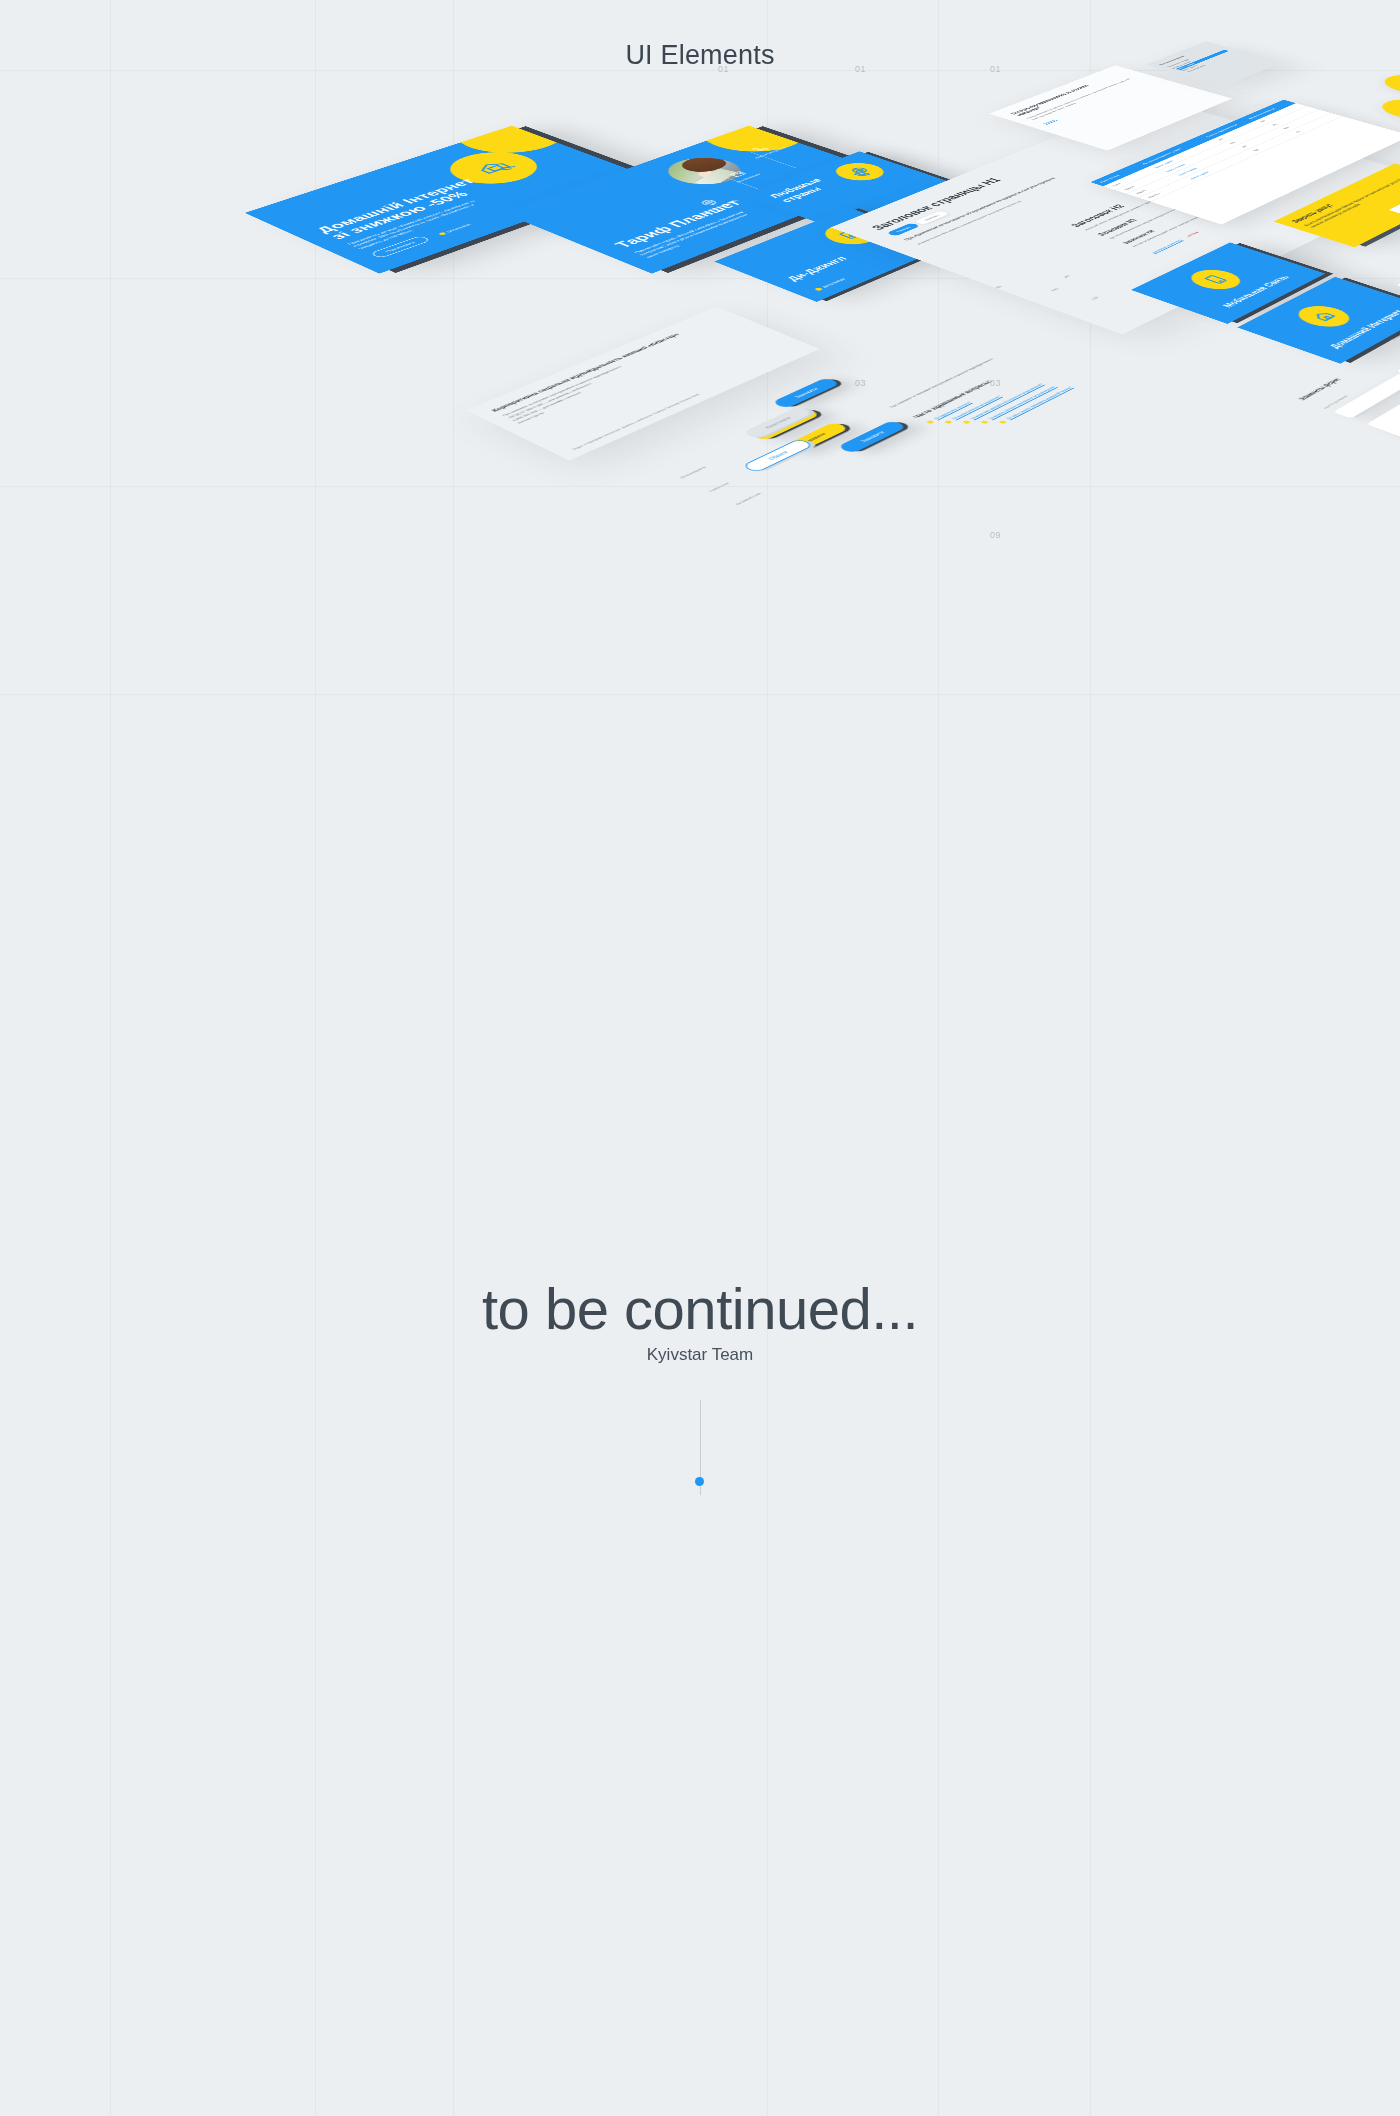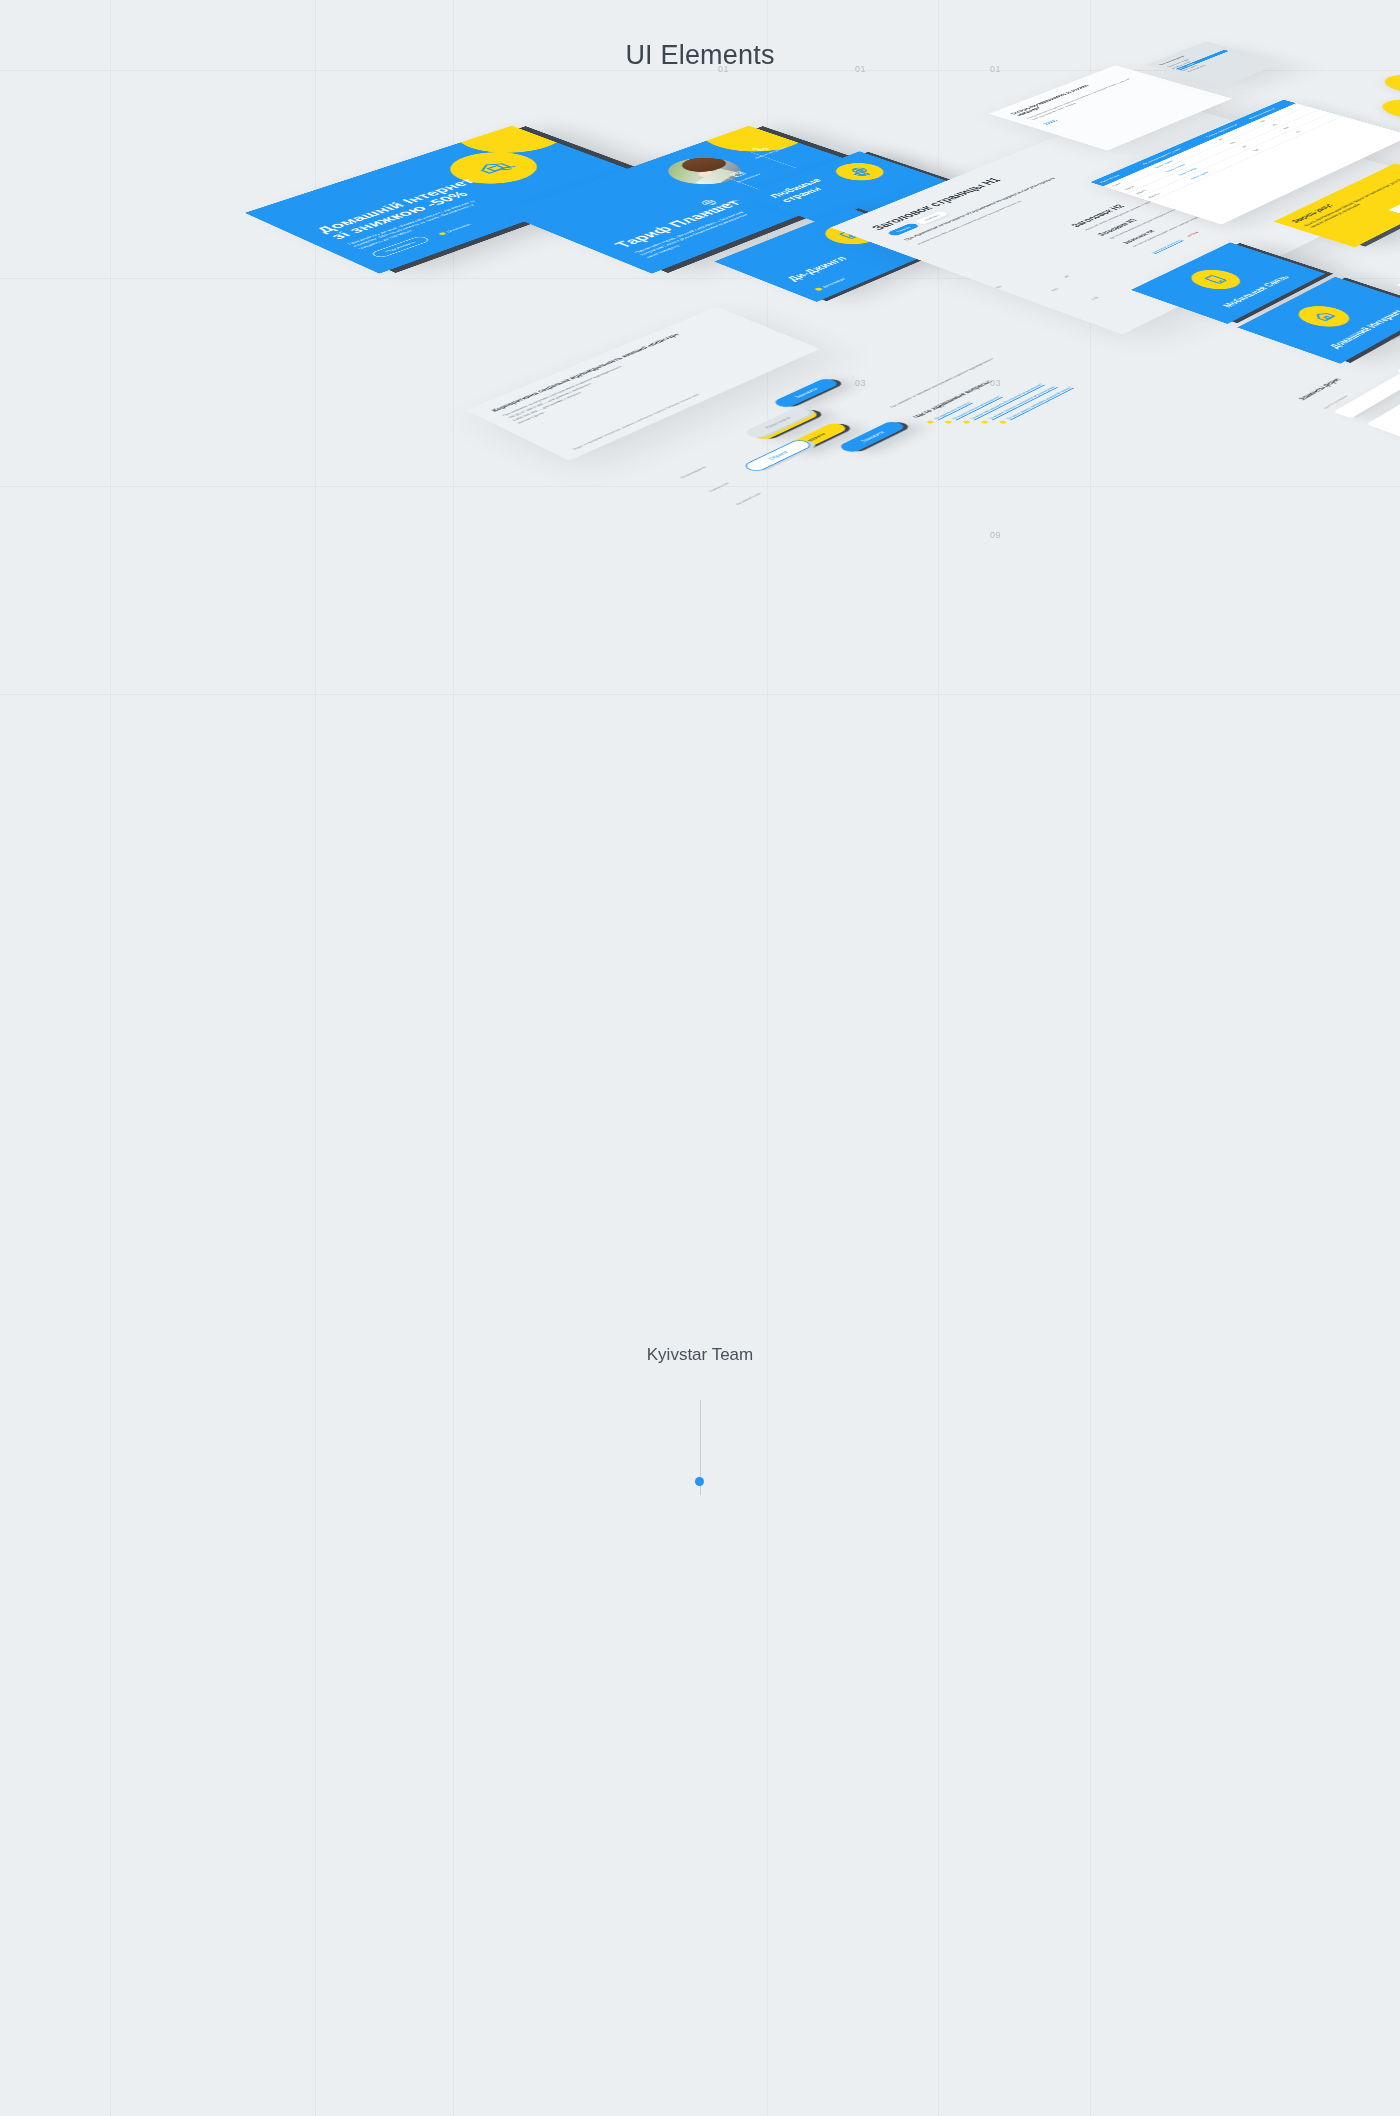--- a/index.html
+++ b/index.html
@@ -485,17 +485,18 @@
         <span class="flabel" style="left:252px; top:-22px; color:#ee6a64; background:#fff; padding:3px 6px; border-radius:3px;">Неправильный формат данных</span>
 
         <div class="field" style="left:0; top:104px; width:150px; height:40px;"></div>
         <div class="field" style="left:100px; top:70px; width:178px; height:46px;"></div>
 
       </div>
 
     </div>
   </div>
 
+  <div class="tbc" style="top:1275px;">to be continued...</div>
   <div class="team" style="top:1345px;">Kyivstar Team</div>
   <div class="scroll-line" style="top:1400px; height:95px;"></div>
   <div class="scroll-dot" style="top:1477px;"></div>
 
 </div>
 
 </body></html>

